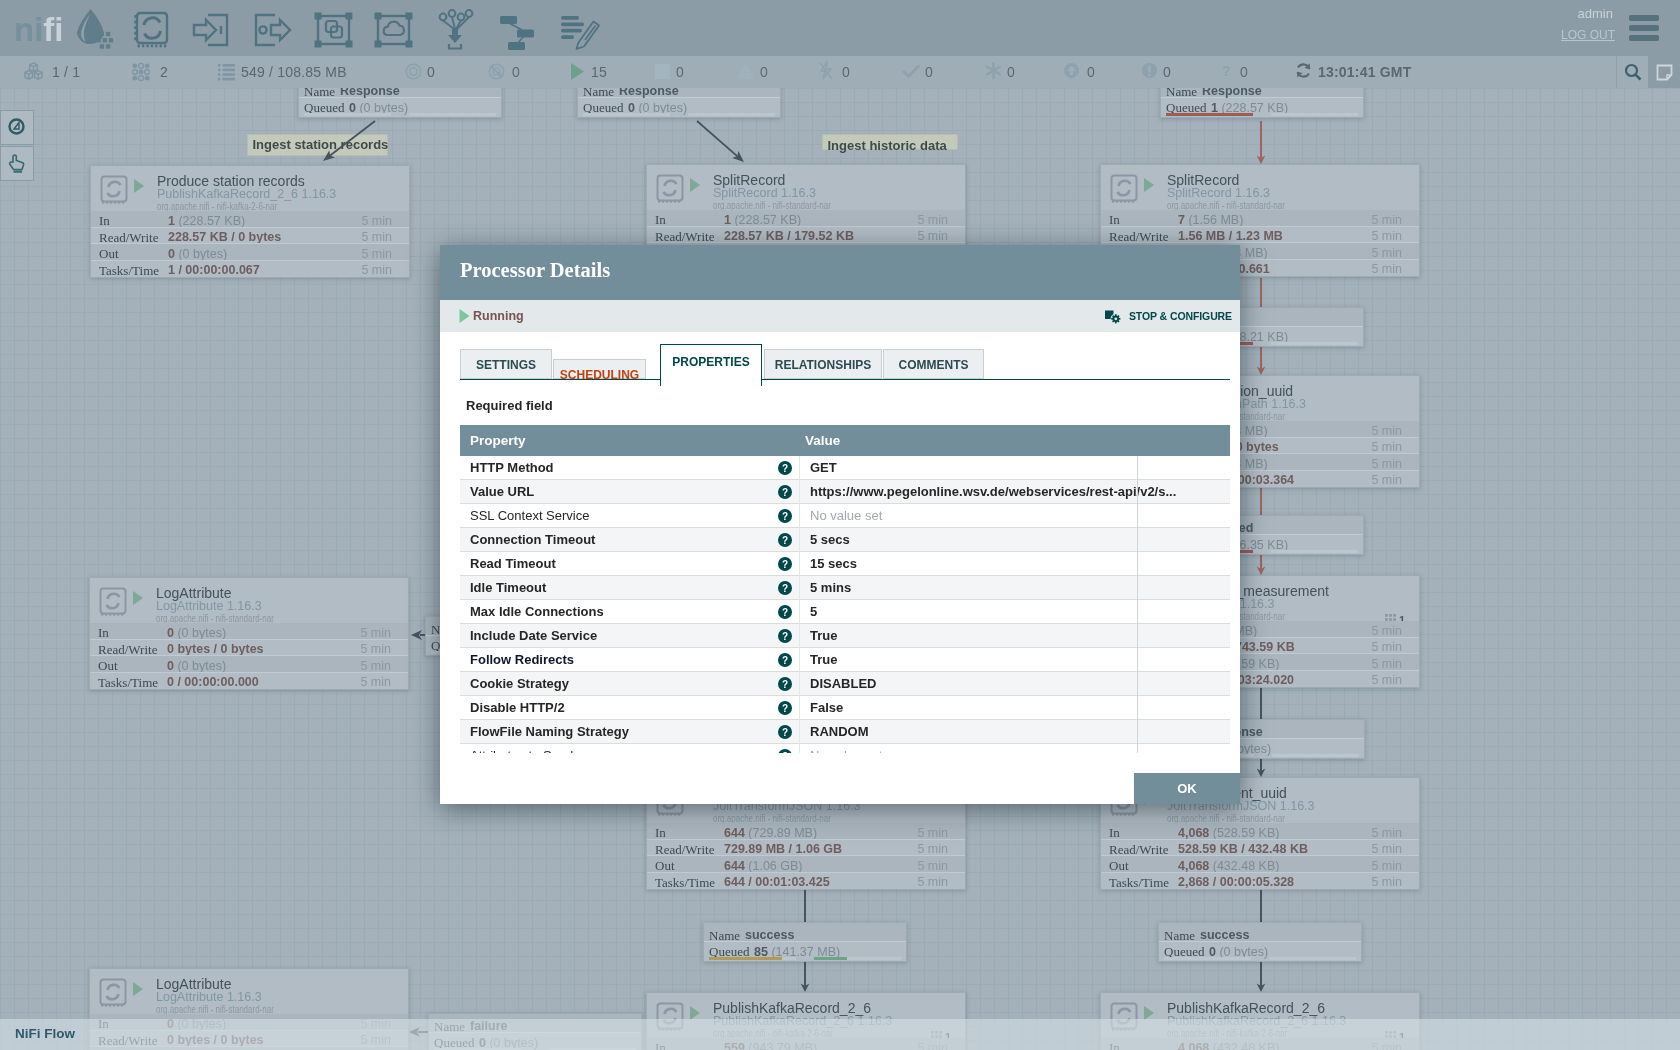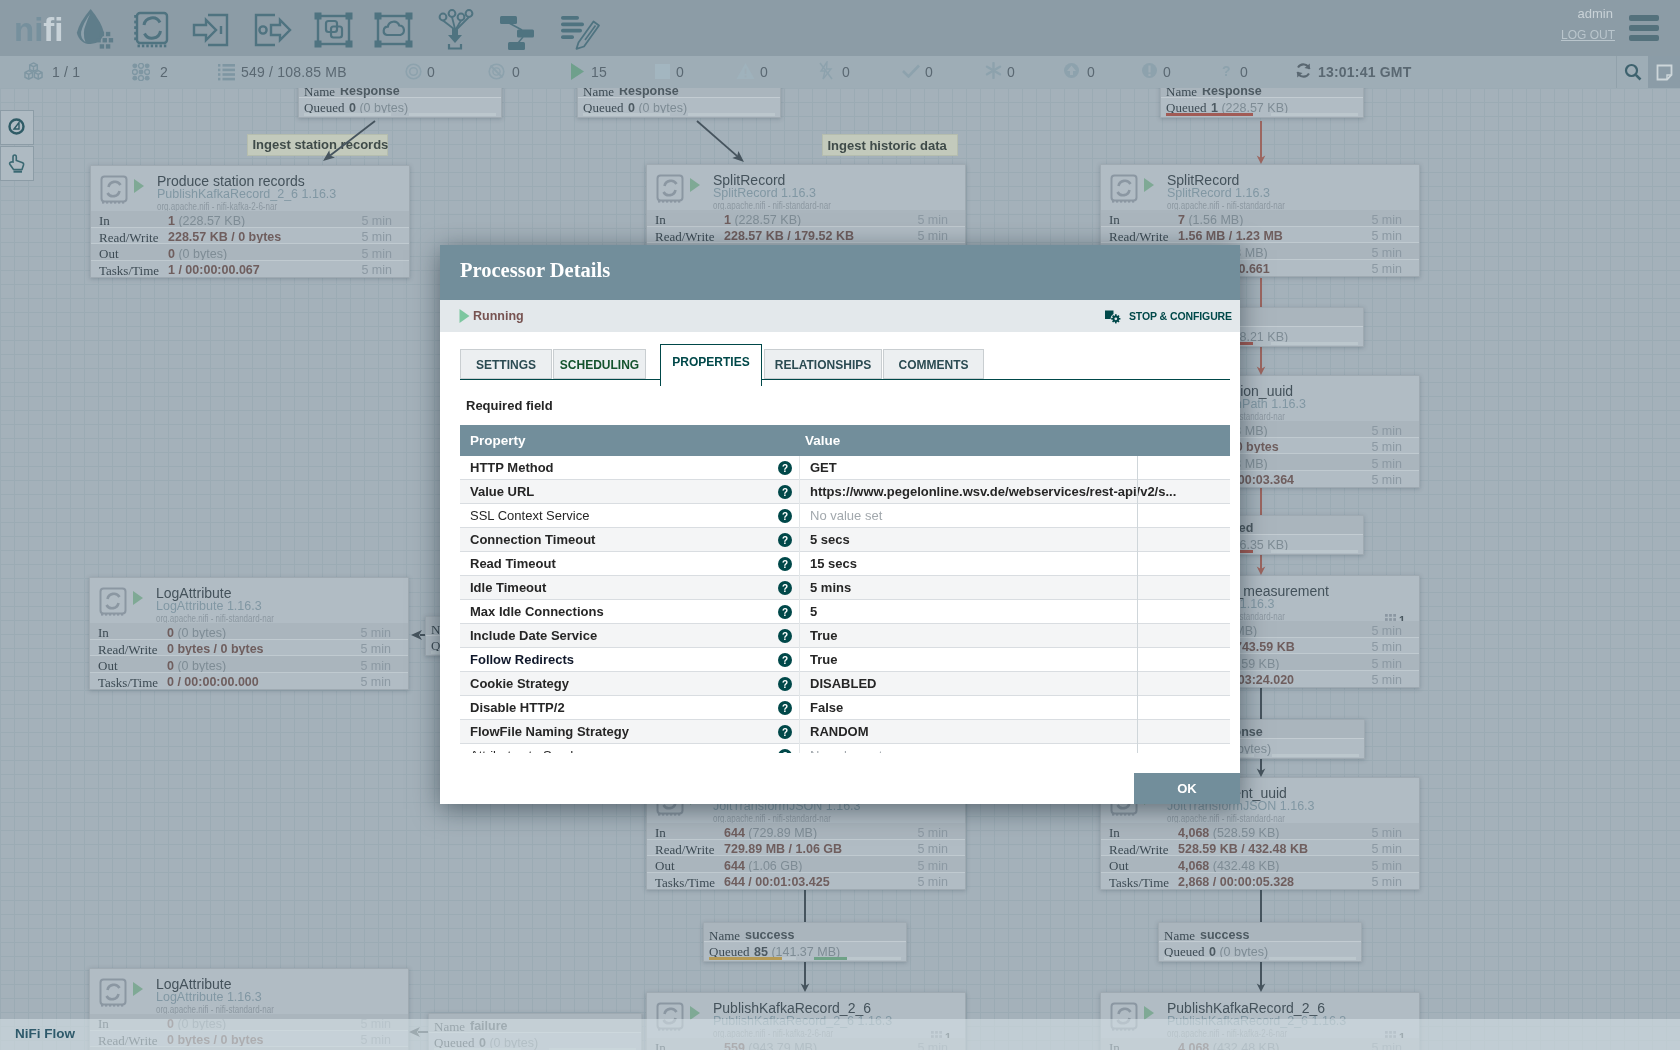--- a/index.html
+++ b/index.html
@@ -208,21 +208,21 @@
       <line x1="11.8" y1="11.8" x2="16.5" y2="16.5" stroke="#3e626e" stroke-width="2.6"></line>
     </svg>
     <div style="position:absolute;left:1648px;top:0;width:32px;height:32px;background:#8b9ca7;"></div>
     <svg style="position:absolute;left:1656px;top:8px;" width="17" height="17" viewBox="0 0 17 17">
       <path d="M1.5 1.5 L15.5 1.5 L15.5 11 L11 15.5 L1.5 15.5 Z" fill="none" stroke="#cdd6da" stroke-width="1.8"></path>
       <path d="M11 15.5 L11 11 L15.5 11" fill="none" stroke="#cdd6da" stroke-width="1.4"></path>
     </svg>
 </div>
 <div style="position:absolute;left:0;top:88px;width:1680px;height:962px;overflow:hidden;background-color:#a4b1ba;background-image:linear-gradient(to right,#9babb4 1px,transparent 1px),linear-gradient(to bottom,#9babb4 1px,transparent 1px);background-size:14px 14px;">
 <div style="position:absolute;left:247px;top:45.5px;width:141px;height:22px;background:#c3cabc;border:1px solid #b5bdae;z-index:4;font-size:13px;font-weight:700;color:#3f4b49;padding:2.5px 0 0 4.5px;box-sizing:border-box;white-space:nowrap;">Ingest station records</div>
-<div style="position:absolute;left:822px;top:46px;width:136px;height:22px;background:#c3cabc;border:1px solid #b5bdae;z-index:4;font-size:13px;font-weight:700;color:#3f4b49;padding:2.5px 0 0 4.5px;box-sizing:border-box;white-space:nowrap;">Ingest historic data</div>
+<div style="position:absolute;left:822px;top:46px;width:136px;height:16px;background:#c3cabc;border:1px solid #b5bdae;z-index:4;font-size:13px;font-weight:700;color:#3f4b49;padding:2.5px 0 0 4.5px;box-sizing:border-box;white-space:nowrap;">Ingest historic data</div>
 <div style="position:absolute;left:298px;top:-10px;width:202px;height:38px;background:#b1bcc4;border:1px solid #9faab2;box-shadow:0 1px 4px rgba(40,60,70,.25);z-index:5;">
 <div style="position:absolute;left:0;top:0;width:202px;height:17.5px;background:#aab5bd;border-bottom:1px solid #c3ccd2;box-sizing:content-box;"></div>
 <span style="position:absolute;left:5px;top:4.5px;font-family:'Liberation Serif',serif;font-size:13px;color:#3d4b54;">Name</span>
 <span style="position:absolute;left:41px;top:5px;font-size:12.5px;font-weight:700;color:#4d5a62;">Response</span>
 <span style="position:absolute;left:5px;top:21px;font-family:'Liberation Serif',serif;font-size:13px;color:#3d4b54;">Queued</span>
 <span style="position:absolute;left:50px;top:21.5px;font-size:12.5px;"><b style="font-weight:700;color:#4d5a62;">0</b><span style="color:#7e8c95;"> (0 bytes)</span></span>
 <div style="position:absolute;left:5px;bottom:1.5px;width:87px;height:3px;background:#bcc7cd;"></div>
       <div style="position:absolute;left:110px;bottom:1.5px;width:87px;height:3px;background:#bcc7cd;"></div>
 </div>
 <div style="position:absolute;left:577px;top:-10px;width:202px;height:38px;background:#b1bcc4;border:1px solid #9faab2;box-shadow:0 1px 4px rgba(40,60,70,.25);z-index:5;">
@@ -867,21 +867,21 @@
       <circle cx="10.8" cy="10.8" r="1.4" fill="#e3e8eb"></circle>
     </svg>
     <span style="position:absolute;right:8px;top:10px;font-size:10.5px;letter-spacing:-0.1px;font-weight:700;color:#004849;">STOP &amp; CONFIGURE</span>
   </div>
   <div style="height:55px;background:#728e9b;">
     <div style="padding:14px 0 0 20px;font-family:'Liberation Serif',serif;font-size:20.5px;font-weight:700;color:#fff;">Processor Details</div>
   </div>
   <div style="position:absolute;left:20px;top:99px;width:770px;">
     <div style="display:flex;align-items:flex-end;border-bottom:1px solid #004849;">
         <div style="width:92px;height:30px;line-height:30px;text-align:center;background:#eceff1;border:1px solid #c9ced1;font-size:12px;font-weight:700;color:#2b4b52;box-sizing:border-box;margin-right:1px;">SETTINGS</div>
-        <div style="width:93px;height:30px;line-height:30px;text-align:center;background:#eceff1;border:1px solid #c9ced1;font-size:12px;font-weight:700;color:#14532d;box-sizing:border-box;margin-right:14px;">SCHEDULING</div>
+        <div style="width:93px;height:20px;line-height:30px;text-align:center;background:#eceff1;border:1px solid #c9ced1;font-size:12px;font-weight:700;color:#c2410c;box-sizing:border-box;margin-right:14px;">SCHEDULING</div>
         <div style="width:102px;height:42px;line-height:34px;text-align:center;background:#fff;border:1px solid #004849;border-bottom:none;font-size:12px;font-weight:700;color:#004849;position:relative;z-index:2;margin-bottom:-7px;margin-right:2px;box-sizing:border-box;">PROPERTIES</div>
         <div style="width:118px;height:30px;line-height:30px;text-align:center;background:#eceff1;border:1px solid #c9ced1;font-size:12px;font-weight:700;color:#2b4b52;box-sizing:border-box;margin-right:1px;">RELATIONSHIPS</div>
         <div style="width:101px;height:30px;line-height:30px;text-align:center;background:#eceff1;border:1px solid #c9ced1;font-size:12px;font-weight:700;color:#2b4b52;box-sizing:border-box;margin-right:0px;">COMMENTS</div>
       </div>
   </div>
   <div style="position:absolute;left:26px;top:153px;font-size:13px;font-weight:700;color:#262626;">Required field</div>
   <div style="position:absolute;left:20px;top:180px;width:770px;height:31px;background:#728e9b;">
     <span style="position:absolute;left:10px;top:8px;font-size:13.5px;font-weight:700;color:#fff;">Property</span>
     <span style="position:absolute;left:345px;top:8px;font-size:13.5px;font-weight:700;color:#fff;">Value</span>
   </div>

